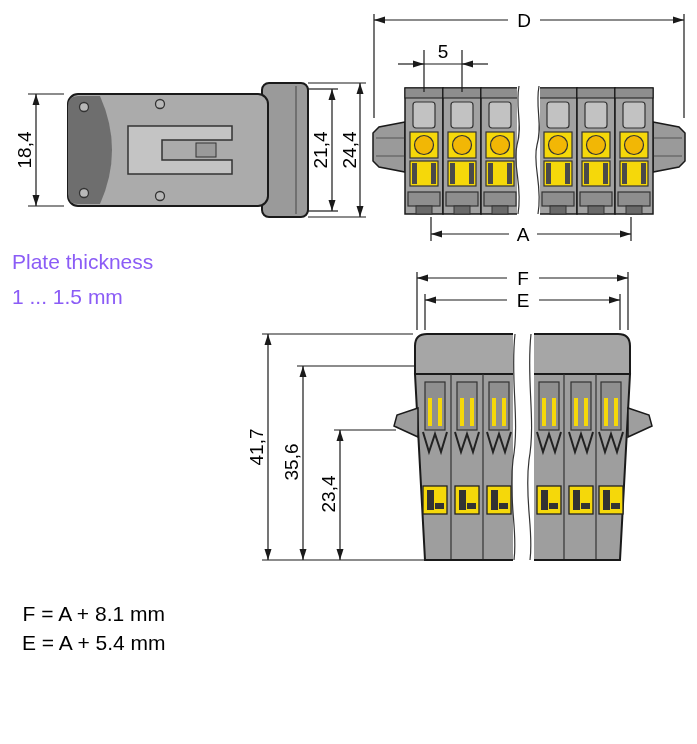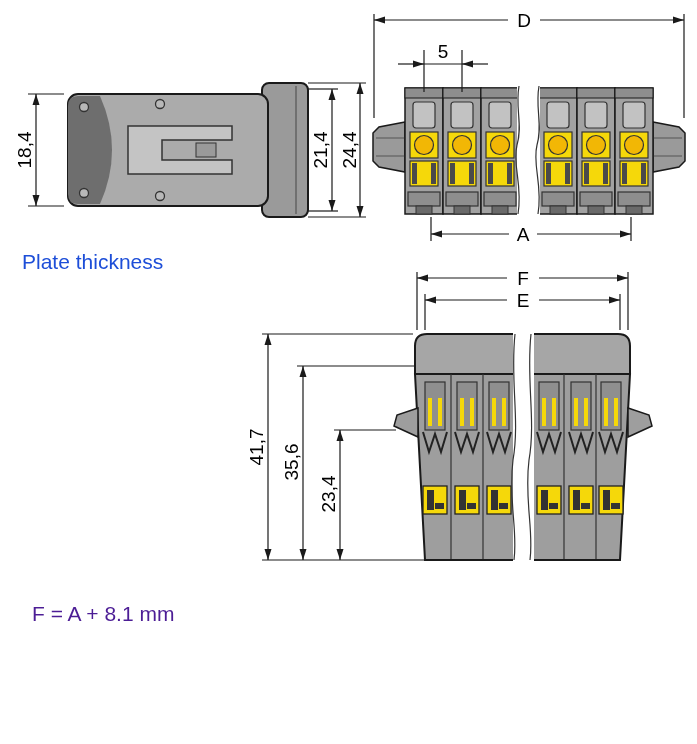--- a/index.html
+++ b/index.html
@@ -1,22 +1,22 @@
 <!DOCTYPE html>
 <html><head>
 <meta charset="utf-8">
 <style>
   html,body{margin:0;padding:0;background:#fff;}
   .canvas{position:relative;width:697px;height:744px;background:#fff;
           font-family:"Liberation Sans",sans-serif;overflow:hidden;}
   .canvas svg{position:absolute;left:0;top:0;}
   svg text{font-family:"Liberation Sans","DejaVu Sans",sans-serif;fill:#000;}
   .dim-label{font-size:19px;}
-  .note{position:absolute;left:22px;top:244px;font-size:21px;line-height:35px;color:#1d4ed8;}
-  .formulas{position:absolute;left:32px;top:600px;font-size:21px;line-height:28.5px;color:#4c1d95;text-align:center;}
+  .note{position:absolute;left:12px;top:244px;font-size:21px;line-height:35px;color:#8b5cf6;}
+  .formulas{position:absolute;left:22px;top:600px;font-size:21px;line-height:28.5px;color:#000000;text-align:center;}
   .note div,.formulas div{white-space:nowrap;}
 </style>
 </head>
 <body>
 
 <div class="canvas">
 
 <svg width="697" height="744" viewBox="0 0 697 744">
   <defs>
     <marker id="arr" viewBox="0 0 12 8" markerWidth="12" markerHeight="8" refX="11.5" refY="4" orient="auto-start-reverse" markerUnits="userSpaceOnUse">
@@ -179,19 +179,21 @@
       <line x1="340" y1="430" x2="340" y2="560" marker-start="url(#arr)" marker-end="url(#arr)"></line>
     </g>
     <text class="dim-label" x="263" y="447" text-anchor="middle" transform="rotate(-90 263 447)">41,7</text>
     <text class="dim-label" x="298" y="462" text-anchor="middle" transform="rotate(-90 298 462)">35,6</text>
     <text class="dim-label" x="335" y="494" text-anchor="middle" transform="rotate(-90 335 494)">23,4</text>
   </g>
 </svg>
 
 <div class="note">
   <div>Plate thickness</div>
+  <div>1 ... 1.5 mm</div>
 </div>
 
 <div class="formulas">
   <div>F = A + 8.1 mm</div>
+  <div>E = A + 5.4 mm</div>
 </div>
 
 </div>
 
 </body></html>

